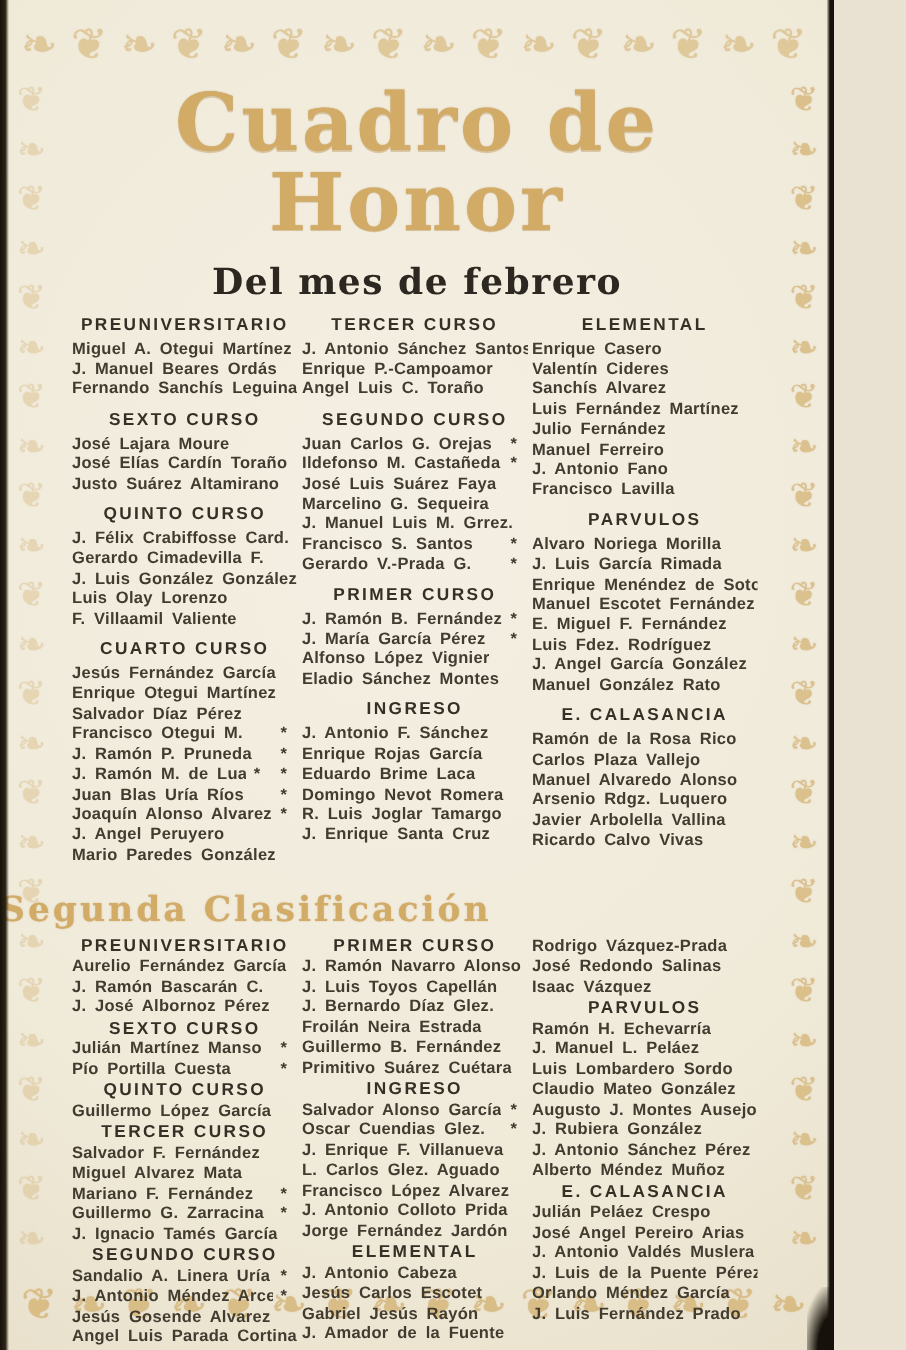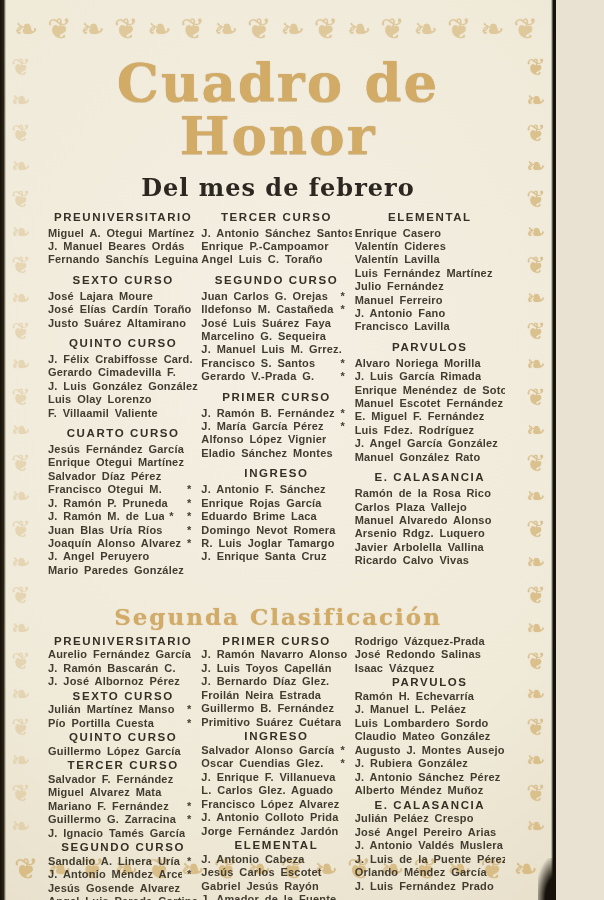--- a/index.html
+++ b/index.html
@@ -51,21 +51,21 @@
     font-family:"DejaVu Serif", serif; font-weight:bold; font-size:53px; line-height:1;
     letter-spacing:2px; color:var(--gold,#d2ab67);
     text-shadow:0 0 1px rgba(178,137,70,.6), 0 1px 0 rgba(178,137,70,.35);
   }
   .subtitle {
     margin:12px 0 0; text-align:center;
     font-family:"DejaVu Serif", serif; font-weight:bold; font-size:24px; line-height:1.15;
     letter-spacing:1px; color:#2c2720;
   }
   .gold-heading {
-    margin:26px 0 4px; text-align:center;
+    margin:16px 0 4px; text-align:left;
     font-family:"DejaVu Serif", serif; font-weight:bold; font-size:23px; line-height:1.2;
     letter-spacing:2px; color:var(--gold,#d2ab67);
     text-shadow:0 0 1px rgba(178,137,70,.5);
   }
 
   
   .columns { display:flex; margin:0 48px; position:relative; }
   #first-classification { margin-top:8px; }
   #second-classification { margin-top:2px; }
   .col { flex:1 1 0; min-width:0; padding-right:3px; }
@@ -254,21 +254,21 @@
       </div>
       <div class="col">
         <div class="section-heading">ELEMENTAL</div>
         <div class="name-row">
           <span class="name-text">Enrique Casero</span>
         </div>
         <div class="name-row">
           <span class="name-text">Valentín Cideres</span>
         </div>
         <div class="name-row">
-          <span class="name-text">Valentín Lavilla</span>
+          <span class="name-text">Sanchís Alvarez</span>
         </div>
         <div class="name-row">
           <span class="name-text">Luis Fernández Martínez</span>
         </div>
         <div class="name-row">
           <span class="name-text">Julio Fernández</span>
         </div>
         <div class="name-row">
           <span class="name-text">Manuel Ferreiro</span>
         </div>

